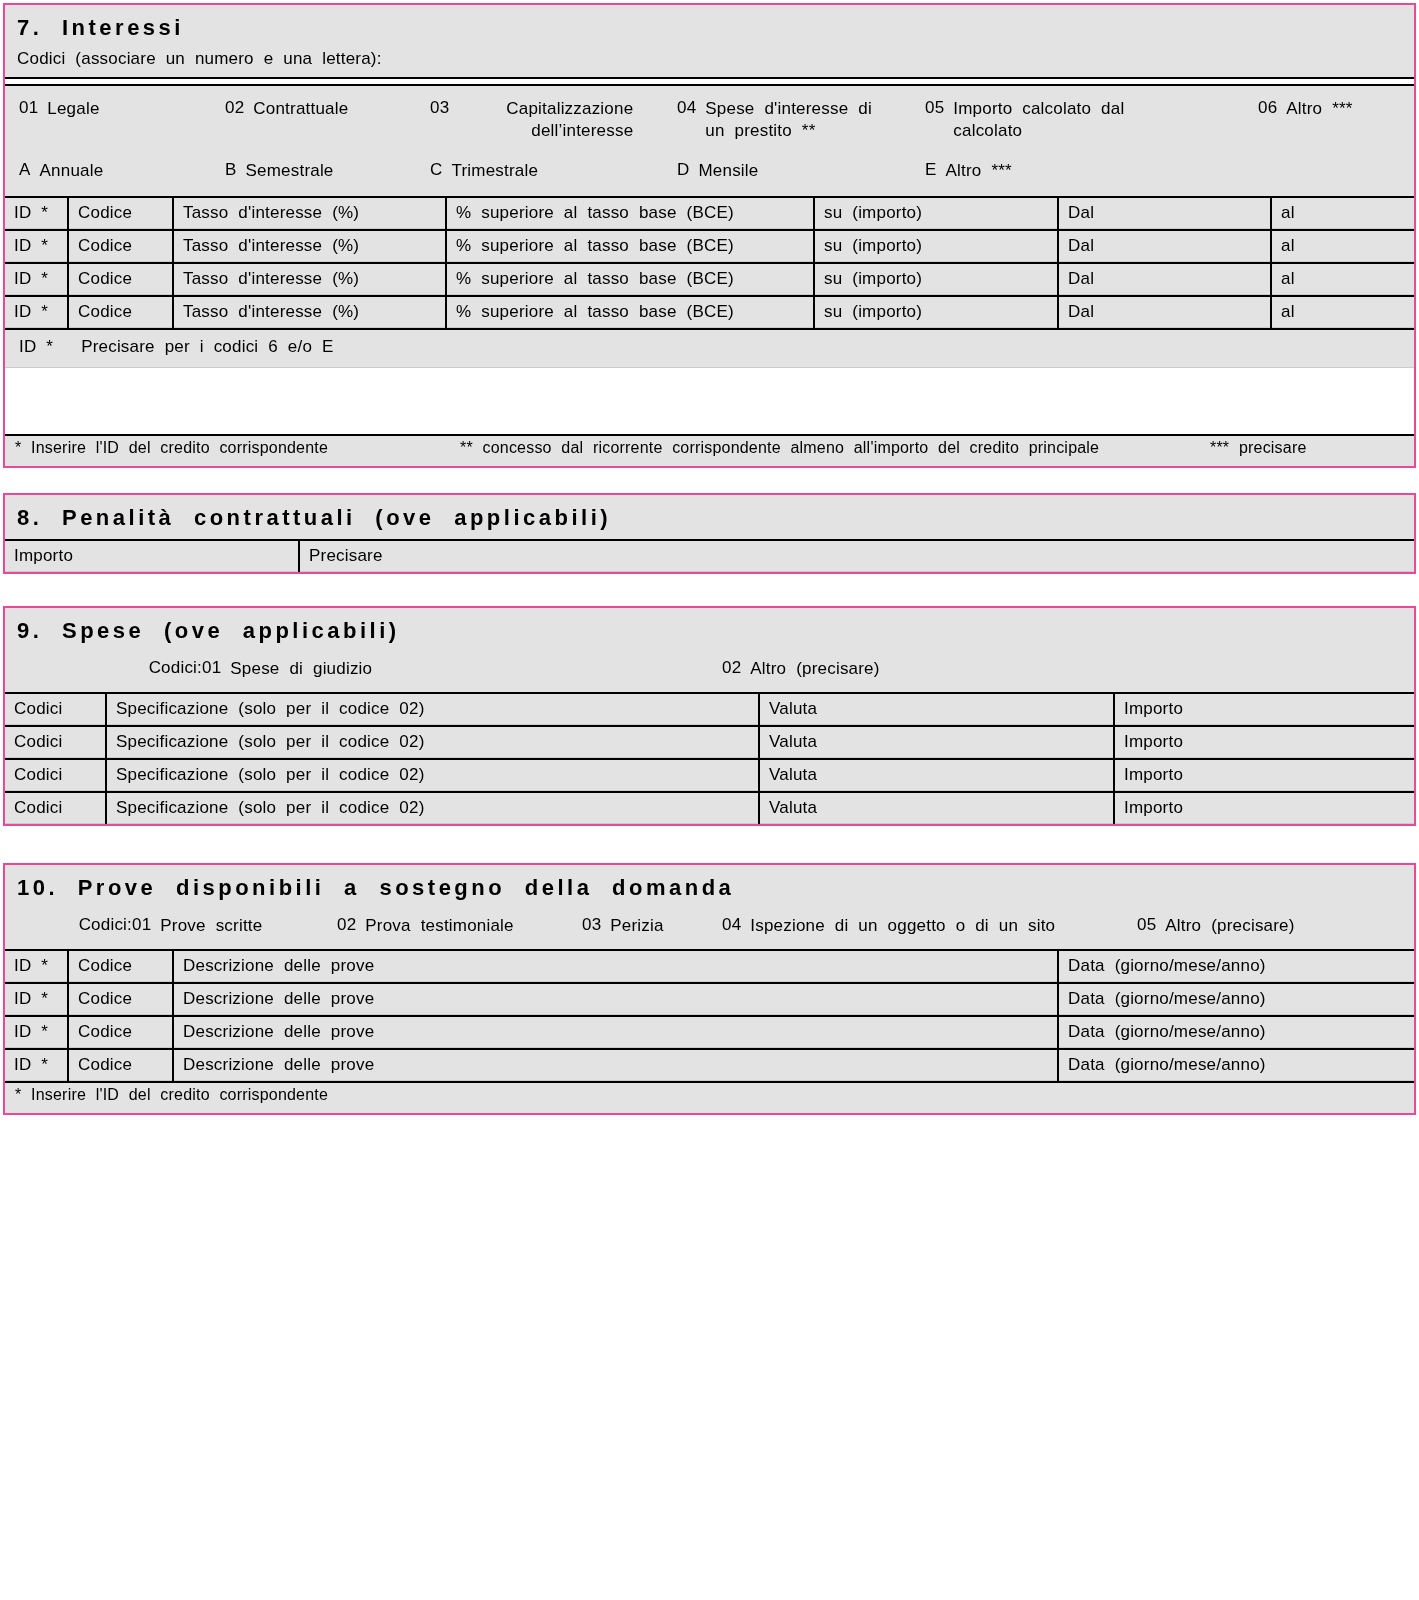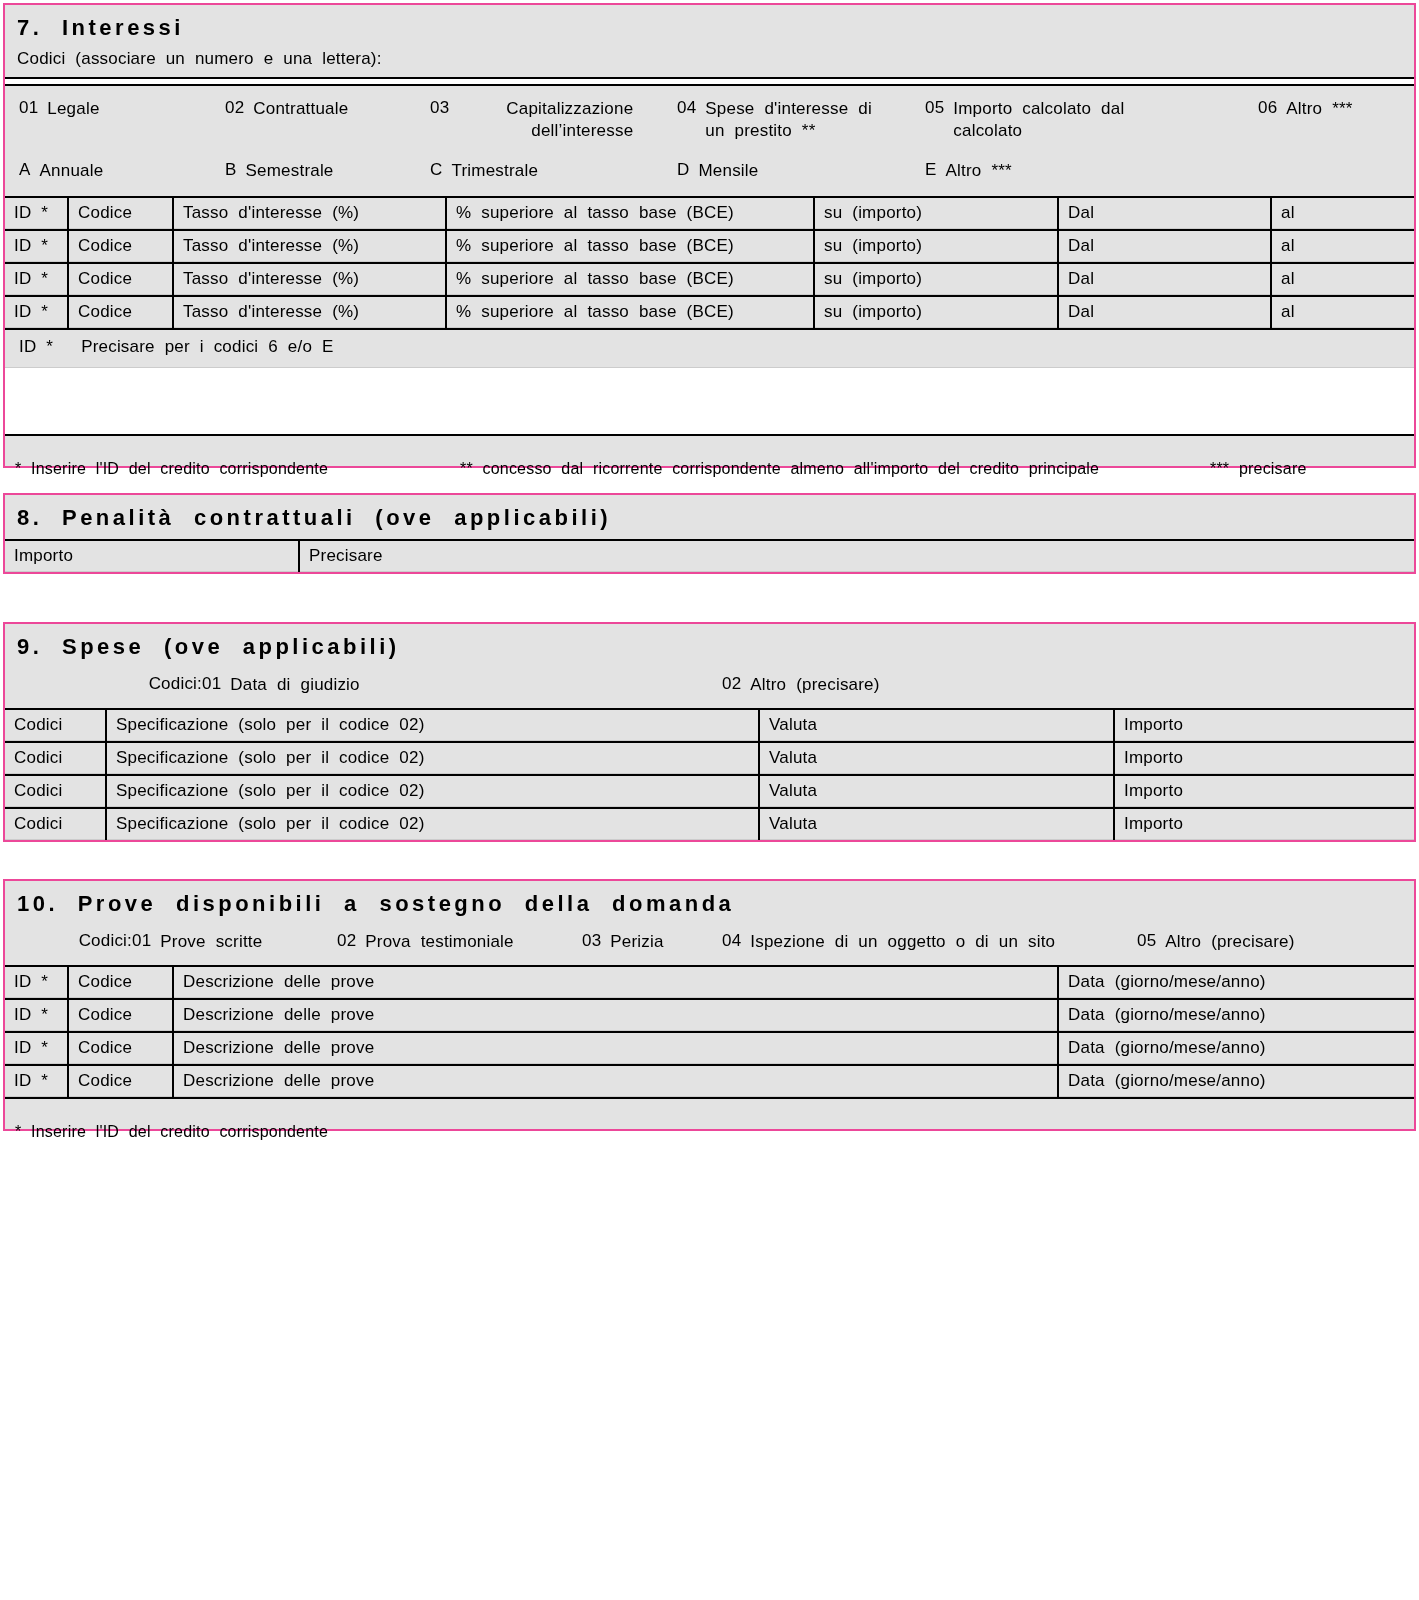--- a/index.html
+++ b/index.html
@@ -13,21 +13,21 @@
     word-spacing:5px;
     position:relative;
   }
   .box {
     margin:0 3px;
     border:2px solid #ec4899;
     background:#e3e3e3;
   }
   #sec7 { margin-top:3px; }
   #sec8 { margin-top:25px; }
-  #sec9 { margin-top:48px; }
+  #sec9 { margin-top:32px; }
   #sec10 { margin-top:37px; }
 
   .sec-head { padding:10px 10px 8px 12px; background:#e3e3e3; }
   .sec-title {
     font-weight:bold; font-size:22px;
     letter-spacing:3.5px; word-spacing:10px;
   }
   .sec-sub { font-weight:normal; font-size:17px; margin-top:8px; }
 
   .sep { height:9px; background:#fff; border-top:2px solid #000; border-bottom:2px solid #000; }
@@ -64,21 +64,21 @@
   .pr-lab {
     background:#e3e3e3; height:38px;
     display:flex; align-items:flex-start; gap:28px;
     padding:7px 0 0 14px;
     border-bottom:1px solid #cccccc;
   }
   .pr-inp { height:66px; background:#fff; }
   .footnotes {
     border-top:2px solid #000; background:#e3e3e3;
     height:32px; display:flex; align-items:flex-start;
-    padding:24px 0 0 10px; font-size:16px;
+    padding:3px 0 0 10px; font-size:16px;
   }
   .fn1 { width:445px; flex:0 0 auto; }
   .fn2 { width:750px; flex:0 0 auto; }
   .fn3 { flex:1; }
 
   
   .codes-line { display:flex; margin-top:14px; padding-left:14px; background:#e3e3e3;text-align:right; }
   .codes-line .codici { flex:0 0 auto; }
   #sec9 .codici { width:171px; }
   #sec9 .c1 { width:520px; flex:0 0 auto; }
@@ -304,21 +304,21 @@
   </div>
 </section>
 
 <section class="box" id="sec9">
   <div class="sec-head">
     <div class="sec-title">9. Spese (ove applicabili)</div>
     <div class="codes-line">
       <span class="codici">Codici:</span>
       <span class="code c1">
           <span class="code-num">01</span>
-          <span class="code-lab">Data di giudizio</span>
+          <span class="code-lab">Spese di giudizio</span>
         </span>
       <span class="code">
           <span class="code-num">02</span>
           <span class="code-lab">Altro (precisare)</span>
         </span>
     </div>
   </div>
 
   <div class="trow g9">
     <div class="cell">

